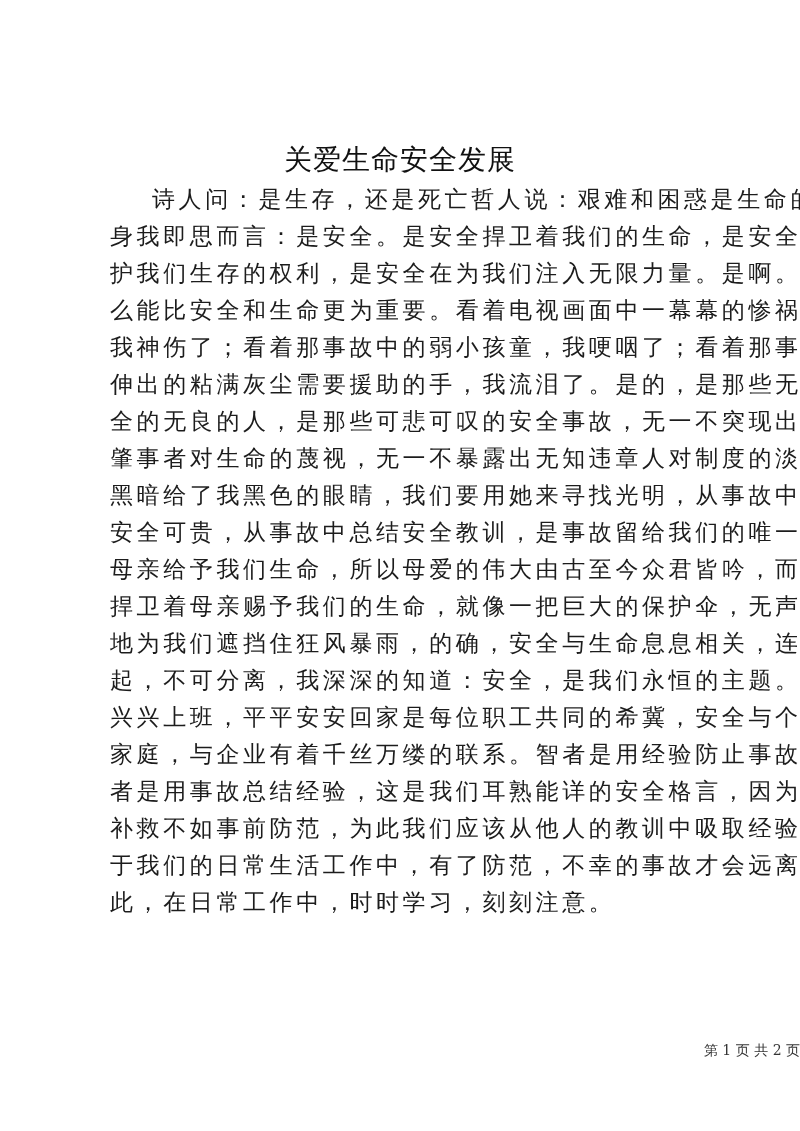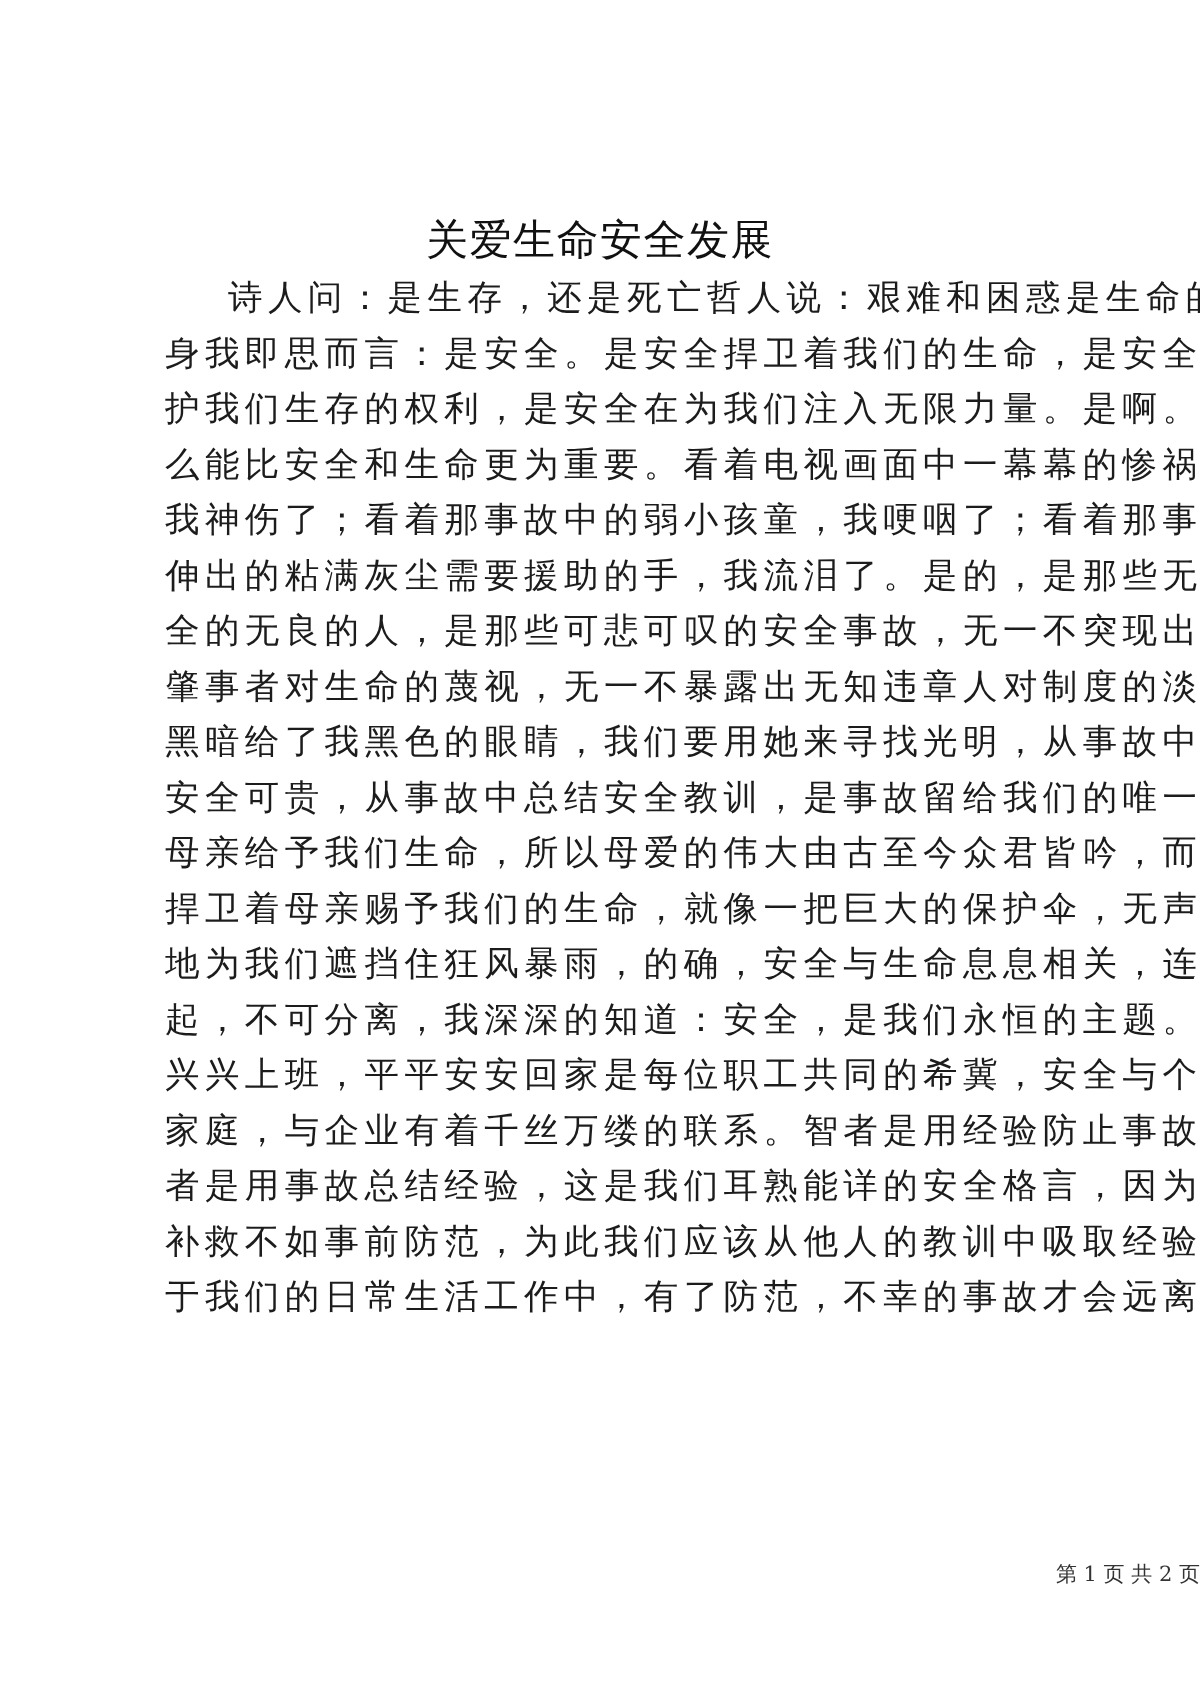--- a/index.html
+++ b/index.html
@@ -85,16 +85,17 @@
     <span class="line">安全可贵，从事故中总结安全教训，是事故留给我们的唯一利益。</span>
     <span class="line">母亲给予我们生命，所以母爱的伟大由古至今众君皆吟，而安全，</span>
     <span class="line">捍卫着母亲赐予我们的生命，就像一把巨大的保护伞，无声无息</span>
     <span class="line">地为我们遮挡住狂风暴雨，的确，安全与生命息息相关，连在一</span>
     <span class="line">起，不可分离，我深深的知道：安全，是我们永恒的主题。高高</span>
     <span class="line">兴兴上班，平平安安回家是每位职工共同的希冀，安全与个人与</span>
     <span class="line">家庭，与企业有着千丝万缕的联系。智者是用经验防止事故，愚</span>
     <span class="line">者是用事故总结经验，这是我们耳熟能详的安全格言，因为事后</span>
     <span class="line">补救不如事前防范，为此我们应该从他人的教训中吸取经验，用</span>
     <span class="line">于我们的日常生活工作中，有了防范，不幸的事故才会远离，因</span>
+    <span class="line">此，在日常工作中，时时学习，刻刻注意。</span>
   </div>
 
   <div class="footer">第 1 页  共 2 页</div>
 </div>
 
 </body></html>

